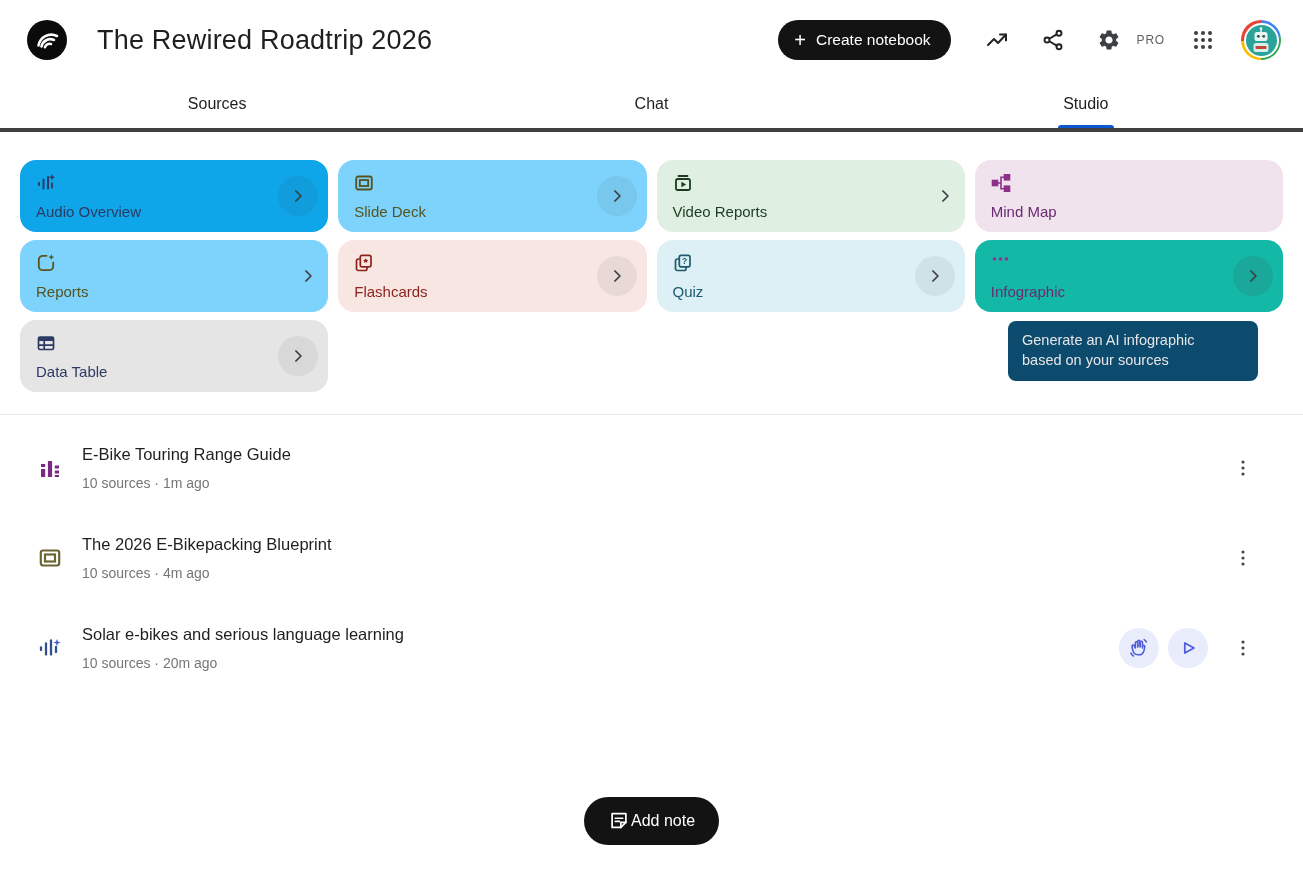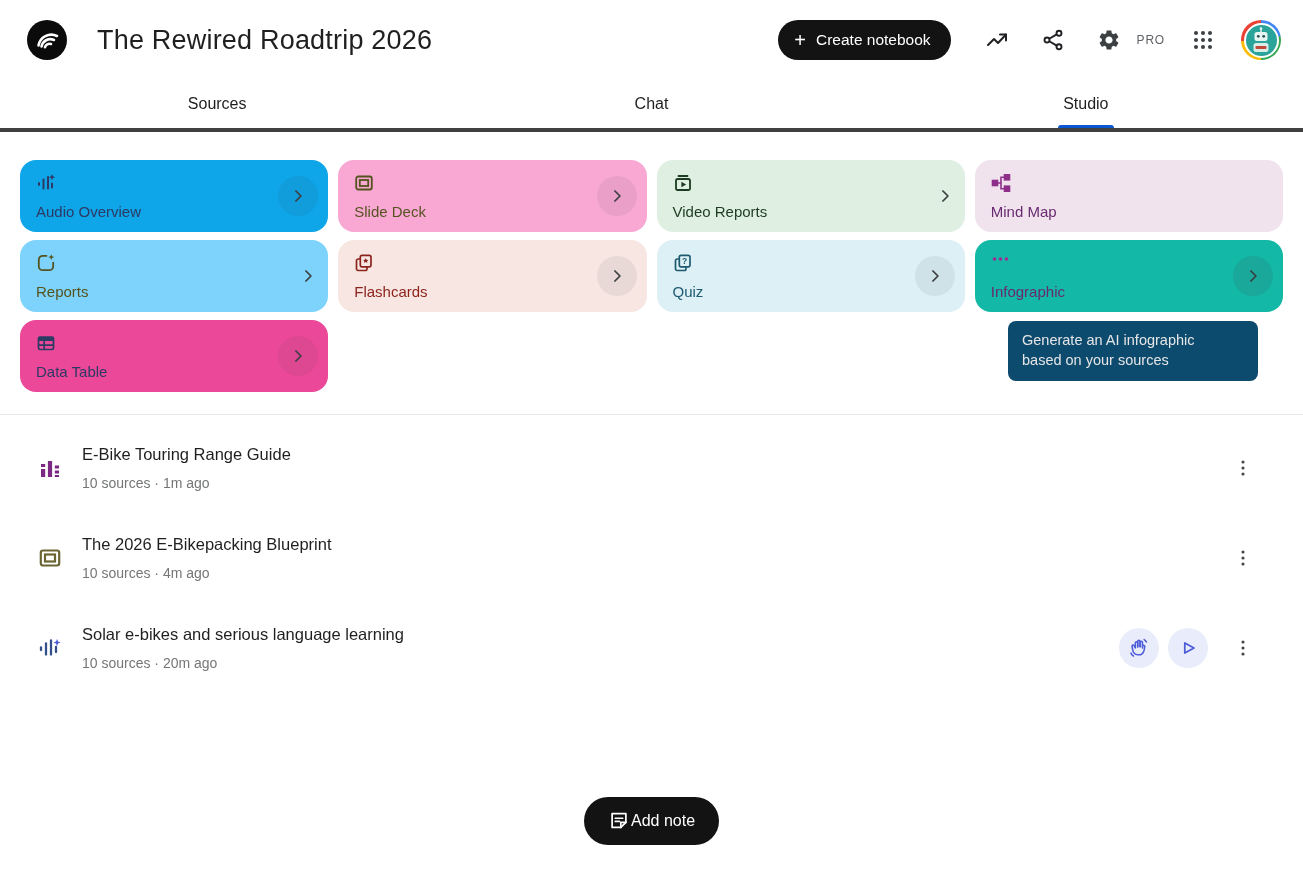--- a/index.html
+++ b/index.html
@@ -159,21 +159,21 @@
         <path fill="currentColor" stroke="none" d="M16 1l.9 2.3L19.2 4.2l-2.3.9L16 7.4l-.9-2.3-2.3-.9 2.3-.9z"></path>
       </svg>
       <span class="card-label">Audio Overview</span>
       <span class="chev chev-circle">
         <svg viewBox="0 0 24 24" width="20" height="20" fill="none" stroke="#3c4043" stroke-width="2.1" stroke-linecap="round" stroke-linejoin="round">
             <path d="M9.5 6l6 6-6 6"></path>
           </svg>
       </span>
     </div>
 
-    <div class="card" style="background: #f9a8d4; color: rgb(86, 83, 31);">
+    <div class="card" style="background: #7dd3fc; color: rgb(86, 83, 31);">
       <svg class="card-icon" viewBox="0 0 20 20" fill="none" stroke="currentColor" stroke-width="1.8">
         <rect x="2.2" y="3.5" width="15.6" height="13" rx="2"></rect>
           <rect x="5.8" y="7" width="8.4" height="6"></rect>
       </svg>
       <span class="card-label">Slide Deck</span>
       <span class="chev chev-circle">
         <svg viewBox="0 0 24 24" width="20" height="20" fill="none" stroke="#3c4043" stroke-width="2.1" stroke-linecap="round" stroke-linejoin="round">
             <path d="M9.5 6l6 6-6 6"></path>
           </svg>
       </span>
@@ -251,21 +251,21 @@
           <circle cx="15.5" cy="6" r="1.8" fill="#a02b93"></circle>
       </svg>
       <span class="card-label">Infographic</span>
       <span class="chev chev-circle chev-dark">
         <svg viewBox="0 0 24 24" width="20" height="20" fill="none" stroke="#3c4043" stroke-width="2.1" stroke-linecap="round" stroke-linejoin="round">
             <path d="M9.5 6l6 6-6 6"></path>
           </svg>
       </span>
     </div>
 
-    <div class="card" style="background: #ec4899; color: rgb(45, 58, 99);">
+    <div class="card" style="background: #e5e5e5; color: rgb(45, 58, 99);">
       <svg class="card-icon" viewBox="0 0 20 20" fill="none" stroke="currentColor" stroke-width="1.7">
         <rect x="2.5" y="4" width="15" height="12.5" rx="1.5"></rect>
         <rect x="2.5" y="4" width="15" height="4" fill="currentColor" stroke="none"></rect>
         <path d="M2.5 12.2h15M8.2 8v8.5"></path>
       </svg>
       <span class="card-label">Data Table</span>
       <span class="chev chev-circle">
         <svg viewBox="0 0 24 24" width="20" height="20" fill="none" stroke="#3c4043" stroke-width="2.1" stroke-linecap="round" stroke-linejoin="round">
             <path d="M9.5 6l6 6-6 6"></path>
           </svg>

